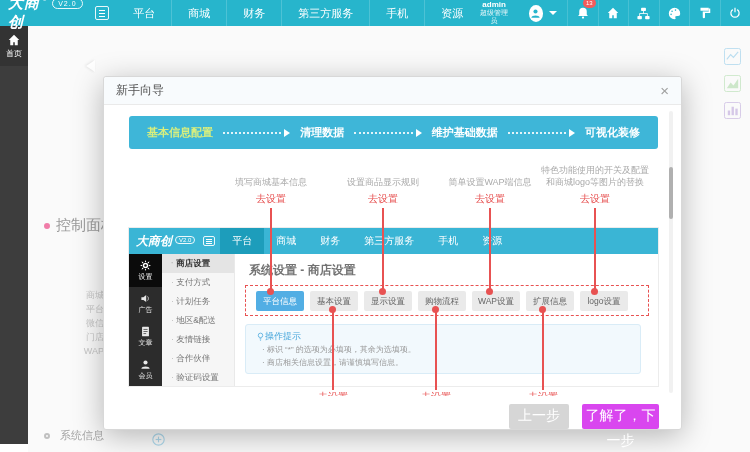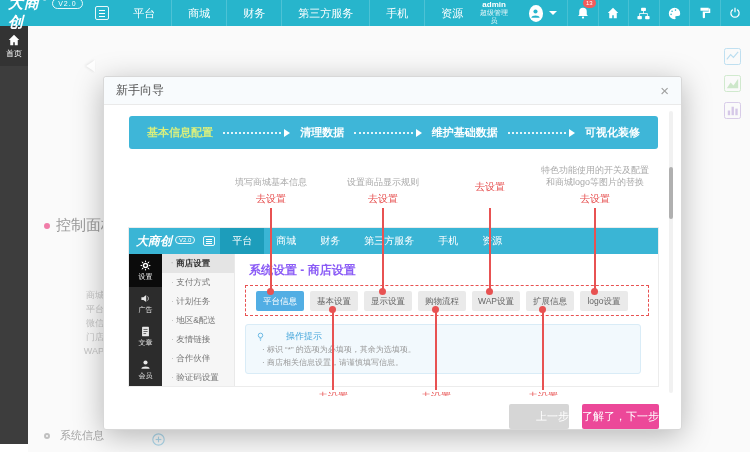--- a/index.html
+++ b/index.html
@@ -78,33 +78,33 @@
   .mini-cols { position:absolute; left:0; top:26px; right:0; bottom:0; display:flex; }
   .mini-iconcol { width:33px; background:#2c2c2c; }
   .ic-item { height:33px; display:flex; flex-direction:column; align-items:center; justify-content:center; color:#e8e8e8; }
   .ic-item.active { background:#0b0b0b; color:#fff; }
   .ic-item span { font-size:7px; margin-top:1px; }
   .mini-side { width:73px; background:#f6f6f6; border-right:1px solid #e9e9e9; }
   .ms-item { height:19px; line-height:19px; font-size:8.5px; color:#777; padding-left:9px; white-space:nowrap; overflow:hidden; }
   .ms-item::before { content:"· "; color:#bbb; }
   .ms-item.active { background:#e4e4e4; color:#333; font-weight:bold; }
   .mini-main { flex:1; position:relative; background:#fff; }
-  .mm-title { position:absolute; left:14px; top:8px; font-size:12px; font-weight:bold; color:#8b5cf6; }
+  .mm-title { position:absolute; left:14px; top:8px; font-size:12px; font-weight:bold; color:#737373; }
   .mm-dash { position:absolute; left:10px; top:31px; width:404px; height:31px; border:1px dashed #e85252; }
   .mm-tabs { position:absolute; left:15px; top:37px; display:flex; gap:6px;padding-left:6px; }
   .mm-tab { width:48px; height:20px; line-height:20px; text-align:center; background:#eaeaea; color:#666; font-size:8.5px; border-radius:2px; white-space:nowrap; overflow:hidden; }
   .mm-tab.active { background:#52aee4; color:#fff; }
   .mm-tip { position:absolute; left:10px; top:70px; width:396px; height:50px; background:#f2f9fd; border:1px solid #d9ecf7; border-radius:3px; padding:5px 10px; }
-  .tip-title { font-size:9px; color:#4aa8dc; display:flex; align-items:center; gap:21px; }
+  .tip-title { font-size:9px; color:#4aa8dc; display:flex; align-items:center; gap:0; }
   .tip-item { font-size:8px; color:#999; line-height:13px; padding-left:6px; white-space:nowrap; overflow:hidden; }
   .tip-item::before { content:"· "; }
 
-  .mw-btn { position:absolute; top:327px; height:25px; line-height:25px; text-align:right; font-size:11px; color:#fff; border-radius:2px; cursor:pointer; }
+  .mw-btn { position:absolute; top:327px; height:25px; line-height:25px; text-align:center; font-size:14px; color:#fff; border-radius:2px; cursor:pointer;font-family:Liberation Mono, monospace; }
   .mw-prev { left:405px; width:60px; background:#d6d6d6; }
-  .mw-next { left:478px; width:77px; background:#ec4899; }
+  .mw-next { left:478px; width:77px; background:#d946ef; }
 
   .mw-sbtrack { position:absolute; right:8px; top:34px; width:4px; height:282px; background:#f1f1f1; border-radius:2px; }
   .mw-sbthumb { position:absolute; right:8px; top:90px; width:4px; height:52px; background:#b0b0b0; border-radius:2px; cursor:pointer; z-index:11; }
 </style>
 </head>
 <body>
 
 <div class="stage">
 
   <div class="topbar">
@@ -264,20 +264,21 @@
 
     <div class="ann" style="left:167px; top:99px;">
       <div class="ann-line">填写商城基本信息</div>
       <span class="ann-link">去设置</span>
     </div>
     <div class="ann" style="left:279px; top:99px;">
       <div class="ann-line">设置商品显示规则</div>
       <span class="ann-link">去设置</span>
     </div>
     <div class="ann" style="left:386px; top:99px;">
+      <div class="ann-line">简单设置WAP端信息</div>
       <span class="ann-link">去设置</span>
     </div>
     <div class="ann wide" style="left:491px; top:87px;">
       <div class="ann-line">特色功能使用的开关及配置</div>
       <div class="ann-line">和商城logo等图片的替换</div>
       <span class="ann-link">去设置</span>
     </div>
 
     <div class="gl t" style="left:166px;"></div>
     <div class="gl t" style="left:278px;"></div>

